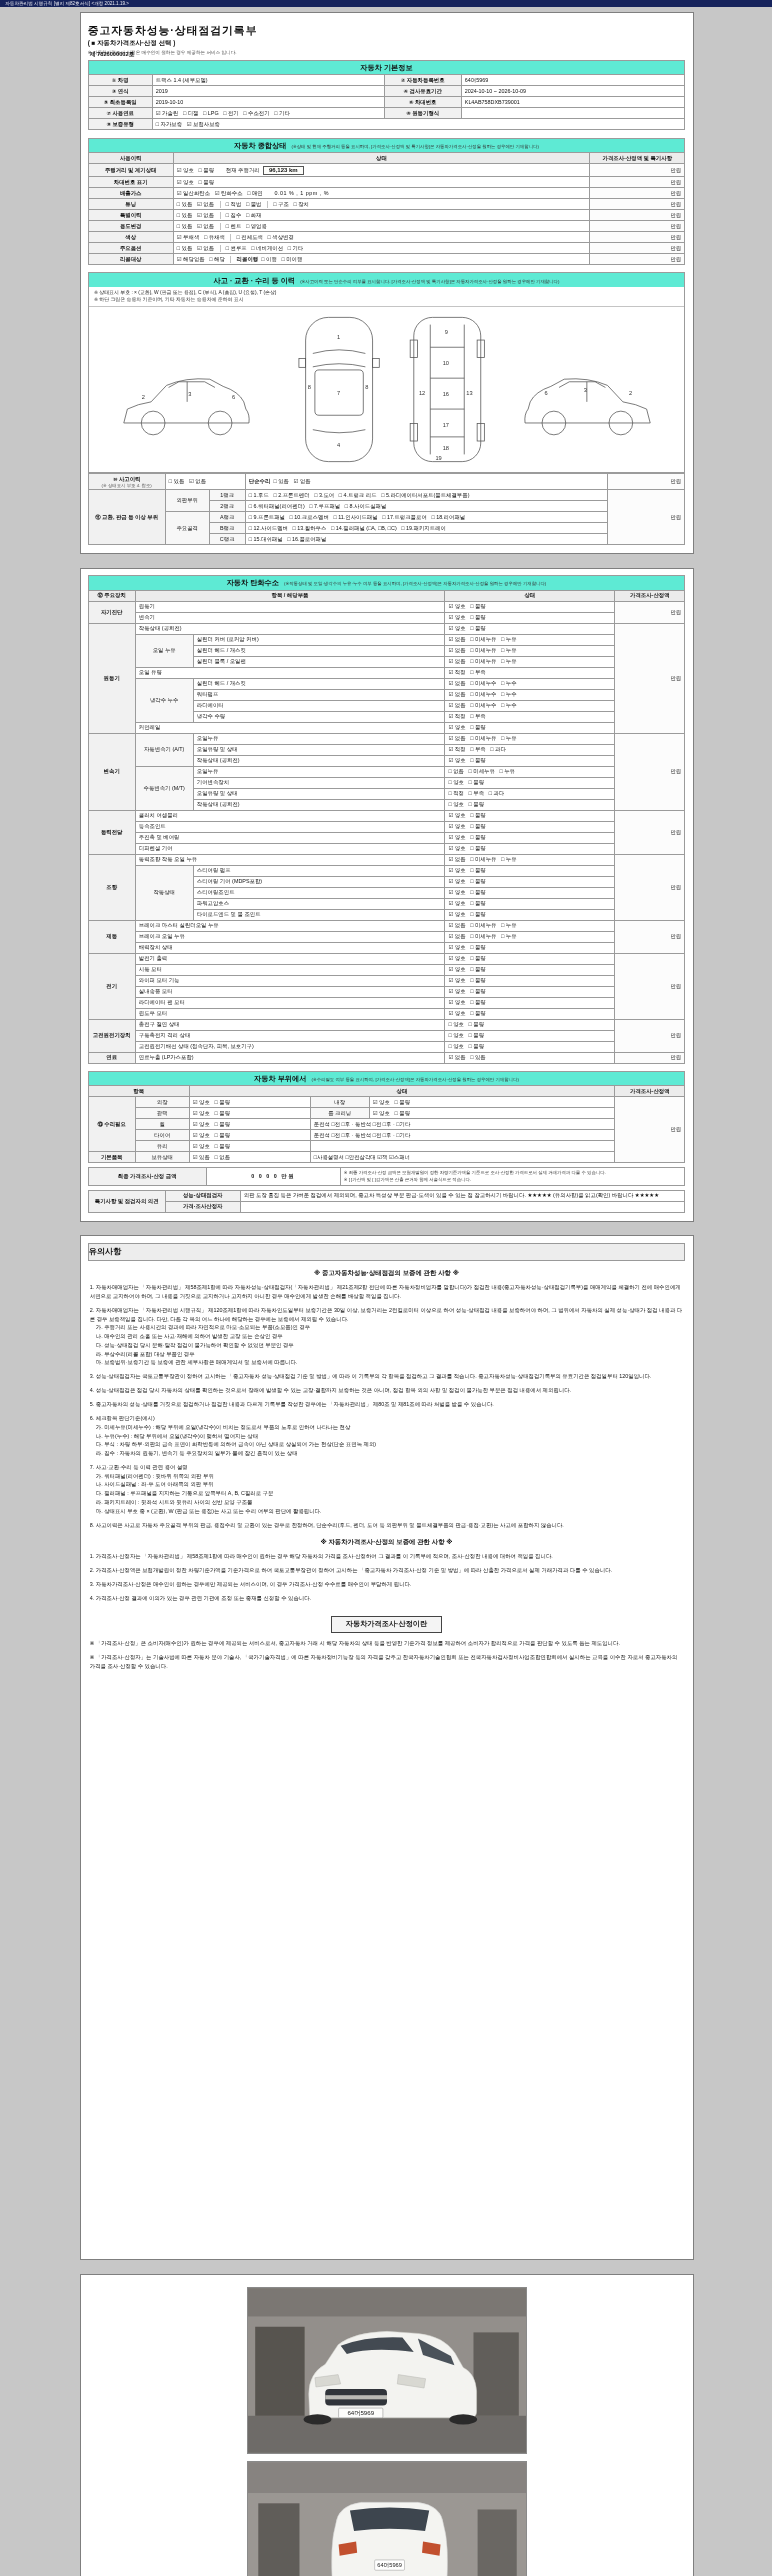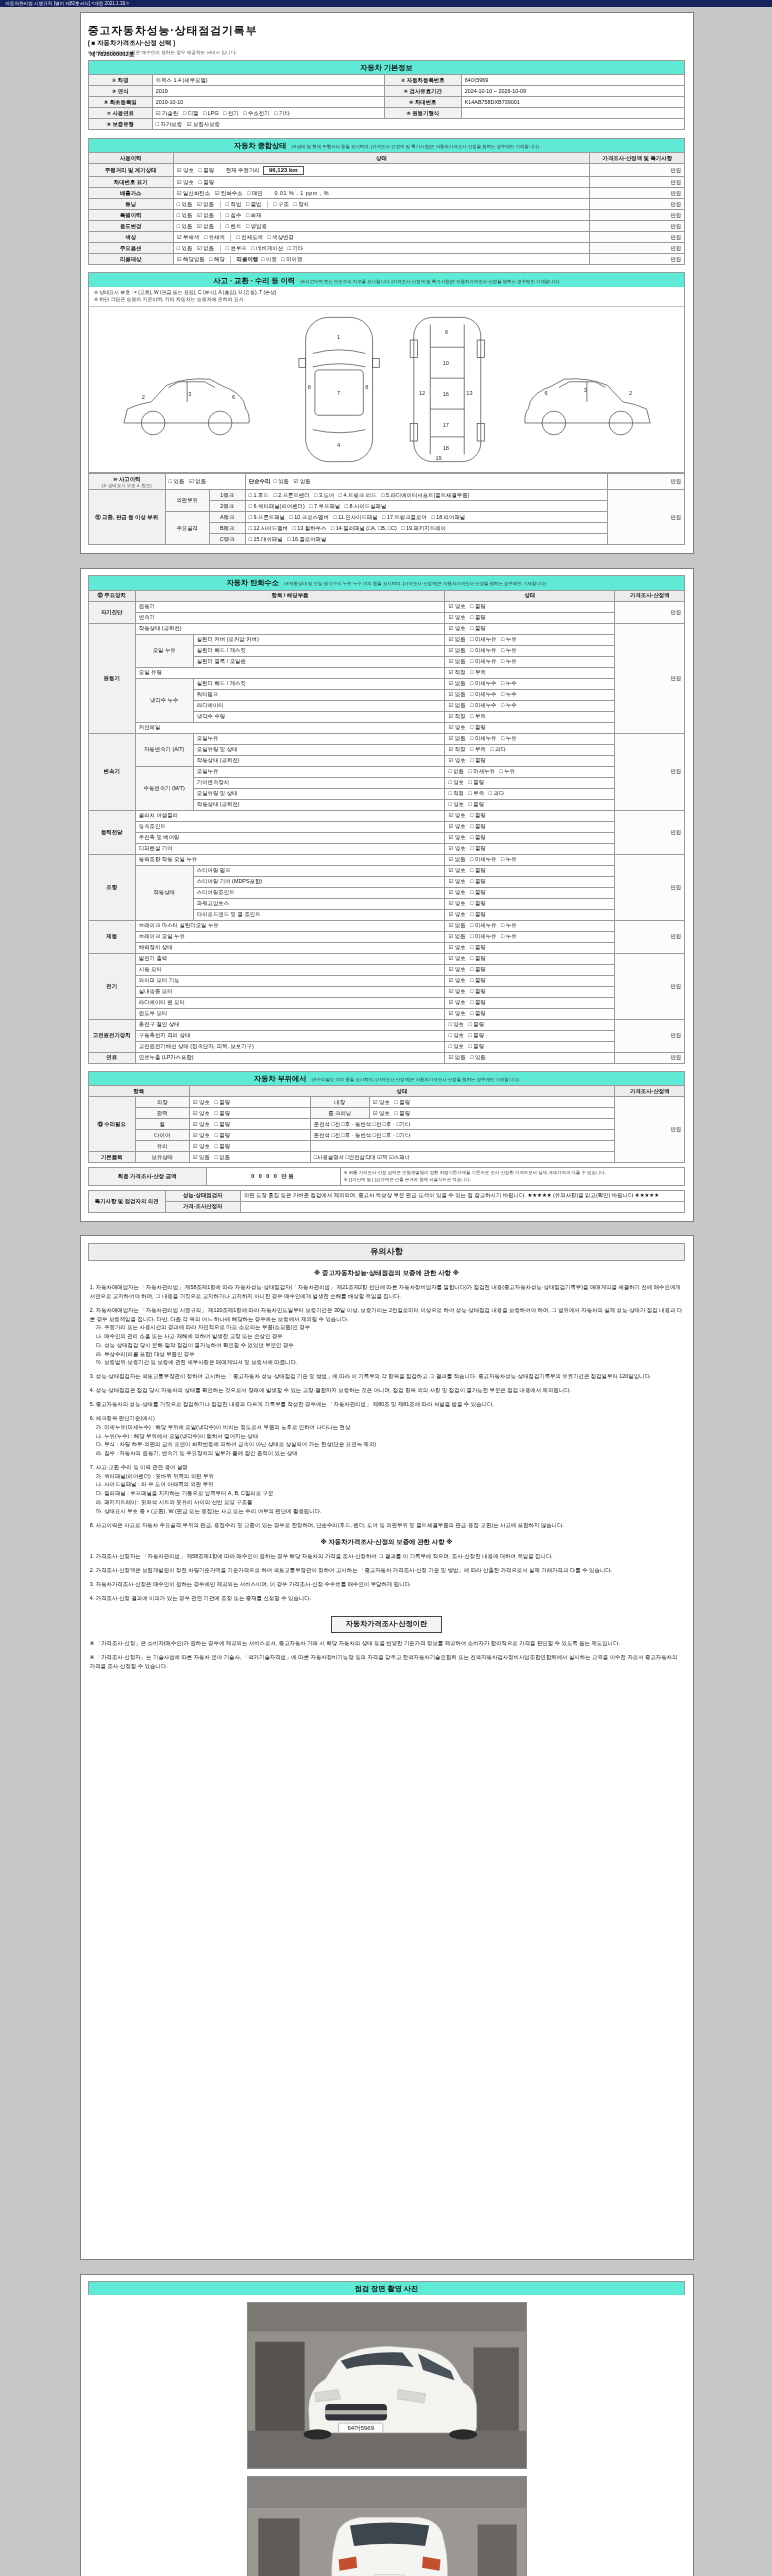--- a/index.html
+++ b/index.html
@@ -42,21 +42,21 @@
 
   .acc-box { border:0.5px solid #9b9b9b; border-top:none; }
   .acc-legend { font-size:4.9px; color:#222; padding:2.1px 5.2px; border-bottom:0.5px solid #c4c4c4; line-height:1.5; }
   .acc-diagram { text-align:center; padding:5.2px 0 3.1px; }
   .small-note { font-size:4.4px; color:#555; font-weight:normal; }
 
   .final-val { text-align:center; font-weight:bold; font-size:6.7px; letter-spacing:1.5px; }
   .final-notes div { font-size:4.4px; color:#333; line-height:1.5; }
 
   .notice-panel { min-height:1025px; }
-  .notice-title { text-align:center; font-size:8.2px; font-weight:bold; border:0.5px solid #999; background:#ededed; padding:2.6px 0; margin-bottom:7.2px; }
+  .notice-title { text-align:left; font-size:8.2px; font-weight:bold; border:0.5px solid #999; background:#ededed; padding:2.6px 0; margin-bottom:7.2px; }
   .notice-sec { text-align:center; font-weight:bold; font-size:6.4px; margin:8.2px 0 5.2px; }
   .para { font-size:5.4px; line-height:1.62; margin:0 2.1px 5.2px; white-space:pre-wrap; }
   .notice-boxtitle-wrap { text-align:center; margin:13.4px 0 6.2px; }
   .notice-boxtitle { display:inline-block; border:0.8px solid #444; padding:2.6px 13.4px; font-size:7.2px; font-weight:bold; background:#f4f4f4; }
 
   .photo-wrap { text-align:center; margin:6.2px 0; }
   .photo-frame { display:inline-block; border:0.5px solid #8a8a8a; line-height:0; }
 </style>
 </head>
 <body>
@@ -654,23 +654,20 @@
     <div class="notice-boxtitle-wrap">
       <span class="notice-boxtitle">자동차가격조사·산정이란</span>
     </div>
     <div id="notice-box">
         <div class="para">※ 「가격조사·산정」은 소비자(매수인)가 원하는 경우에 제공되는 서비스로서, 중고자동차 거래 시 해당 자동차의 상태 등을 반영한 기준가격 정보를 제공하여 소비자가 합리적으로 가격을 판단할 수 있도록 돕는 제도입니다.</div>
         <div class="para">※ 「가격조사·산정자」는 기술사법에 따른 자동차 분야 기술사, 「국가기술자격법」에 따른 자동차정비기능장 등의 자격을 갖추고 한국자동차기술인협회 또는 전국자동차검사정비사업조합연합회에서 실시하는 교육을 이수한 자로서 중고자동차의 가격을 조사·산정할 수 있습니다.</div>
       </div>
   </div>
 
   <div class="panel">
-    <div class="band">
-      <span>점검 장면 촬영 사진</span>
-    </div>
 
     <div class="photo-wrap">
       <span class="photo-frame">
         <svg width="278" height="165" viewBox="0 0 540 320">
           <rect width="540" height="320" fill="#938f8b"></rect>
           <rect width="540" height="55" fill="#7b7773"></rect>
           <rect y="248" width="540" height="72" fill="#6e6b68"></rect>
           <rect x="14" y="75" width="96" height="173" fill="#57544f"></rect>
           <rect x="438" y="86" width="88" height="162" fill="#615e5a"></rect>
           <path d="M120 252 L118 206 Q118 166 150 148 L175 110 Q205 86 270 84 L330 88 Q380 93 402 126 L418 154 Q442 166 444 200 L444 240 Q444 252 430 252 Z" fill="#f3f3f0" stroke="#cfcfca"></path>

